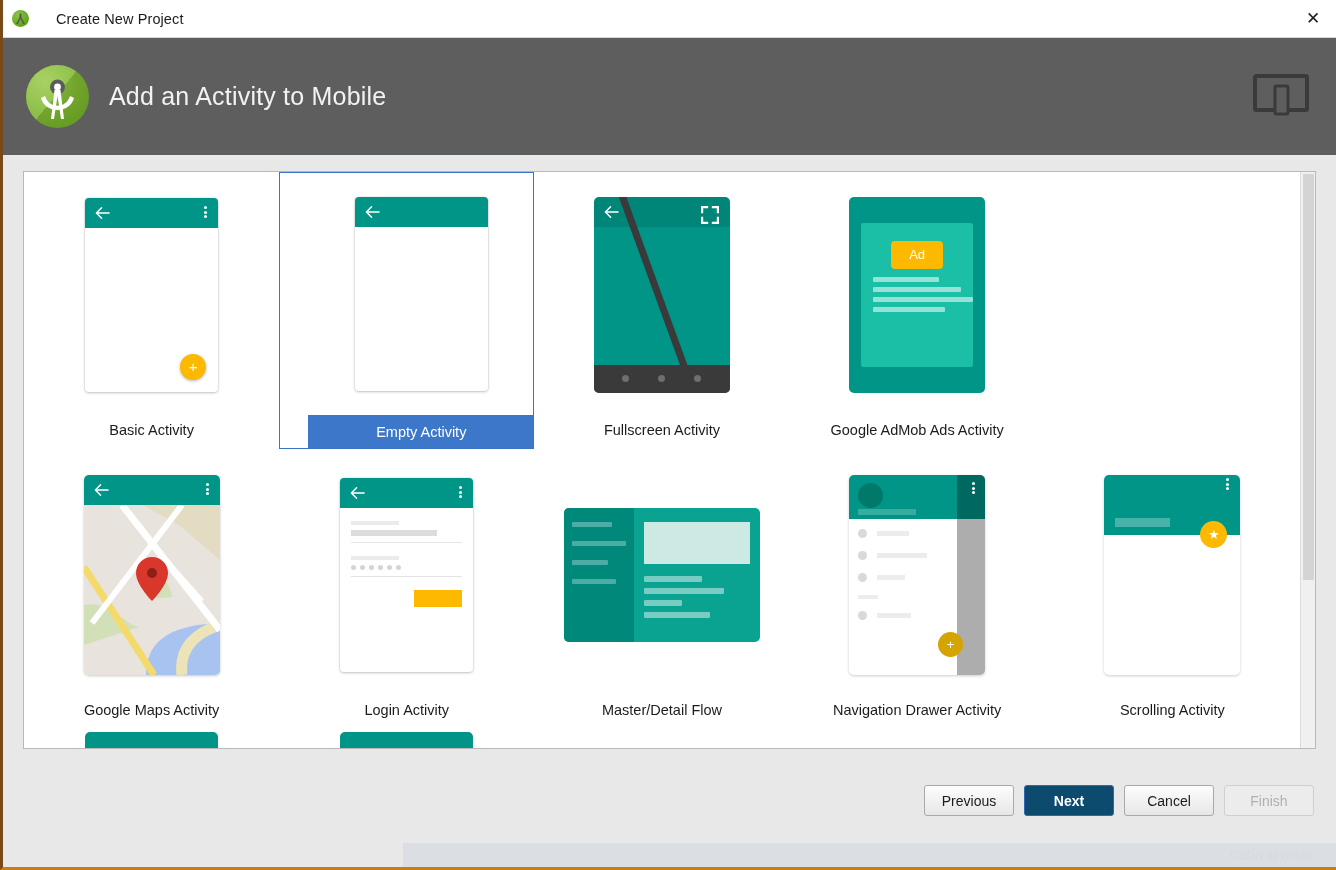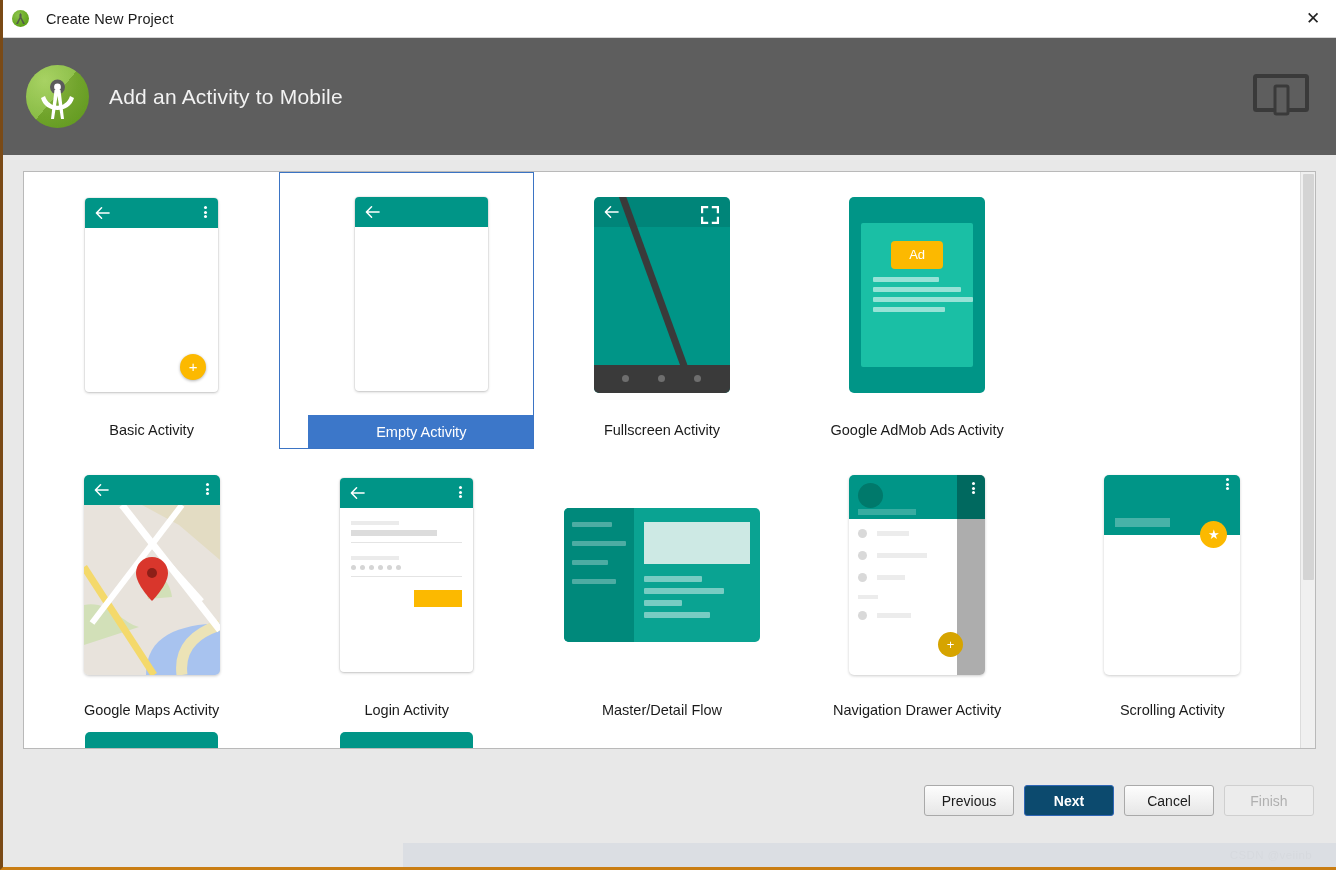--- a/index.html
+++ b/index.html
@@ -33,21 +33,21 @@
     position: relative; flex: none;
   }
   .title-icon::after {
     content: ""; position: absolute; left: 4px; top: 3px;
     width: 9px; height: 11px;
     background: #4f4f4f;
     clip-path: polygon(50% 0%, 62% 14%, 62% 40%, 100% 100%, 78% 100%, 50% 52%, 22% 100%, 0% 100%, 38% 40%, 38% 14%);
     opacity: .85;
   }
   .title-text {
-    margin-left: 17px;
+    margin-left: 27px;
     font-size: 14.5px; color: #1b1b1b; letter-spacing: .1px;
   }
   .title-close {
     position: absolute; right: 0; top: 0;
     width: 46px; height: 37px;
     display: flex; align-items: center; justify-content: center;
     font-size: 17px; color: #222; line-height: 1;
   }
 
   
@@ -66,21 +66,21 @@
   .banner-logo::before {
     content: ""; position: absolute; inset: 0;
     background: linear-gradient(130deg, rgba(255,255,255,.12) 0 48%, rgba(0,0,0,.10) 48% 100%);
   }
   .banner-logo .compass {
     position: absolute; left: 12px; top: 9px;
     width: 39px; height: 46px;
   }
   .banner-title {
     margin-left: 20px;
-    color: #f2f2f2; font-size: 21px; font-weight: 400;
+    color: #f2f2f2; font-size: 25px; font-weight: 400;
     letter-spacing: .2px;
   }
   .device-icon {
     position: absolute; right: 27px; top: 50%; transform: translateY(-50%);
   }
 
   
   .content-outer {
     position: absolute; left: 20px; top: 171px;
     width: 1293px; height: 578px;

